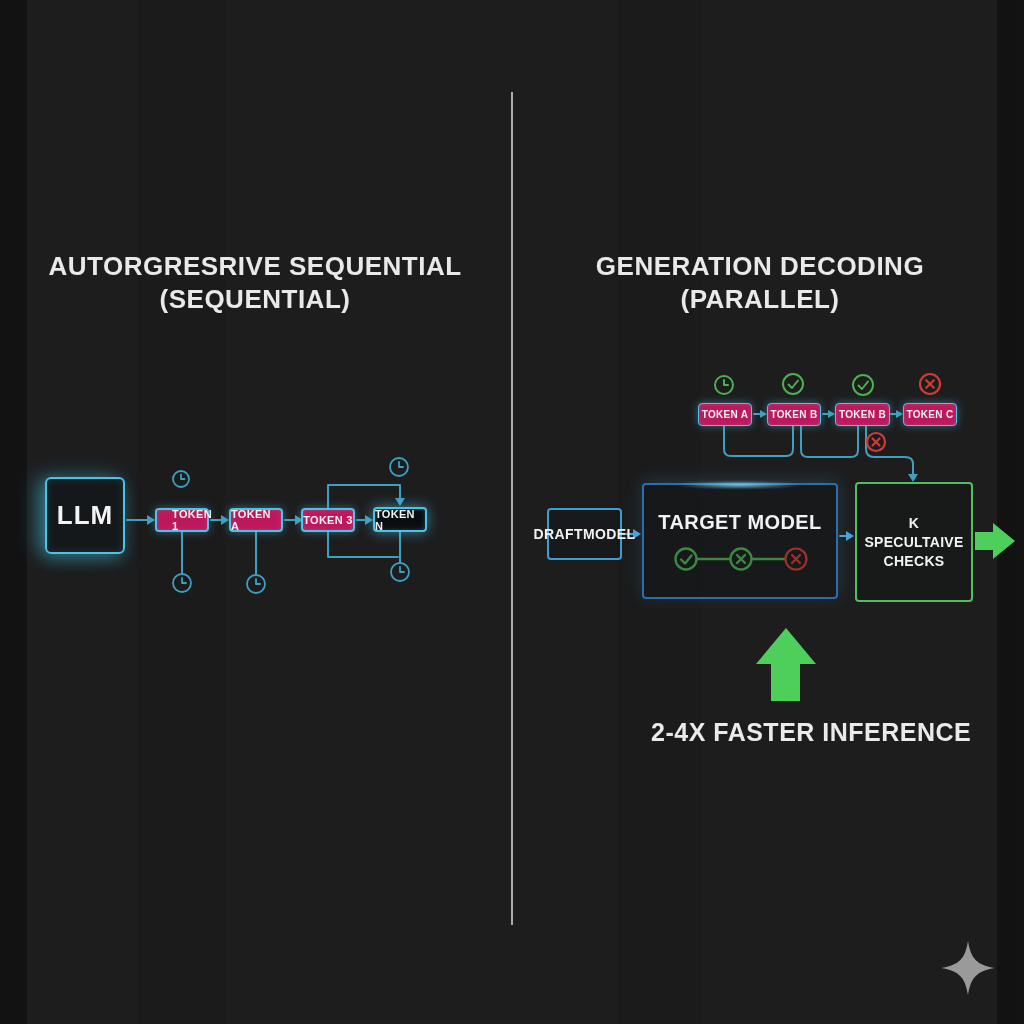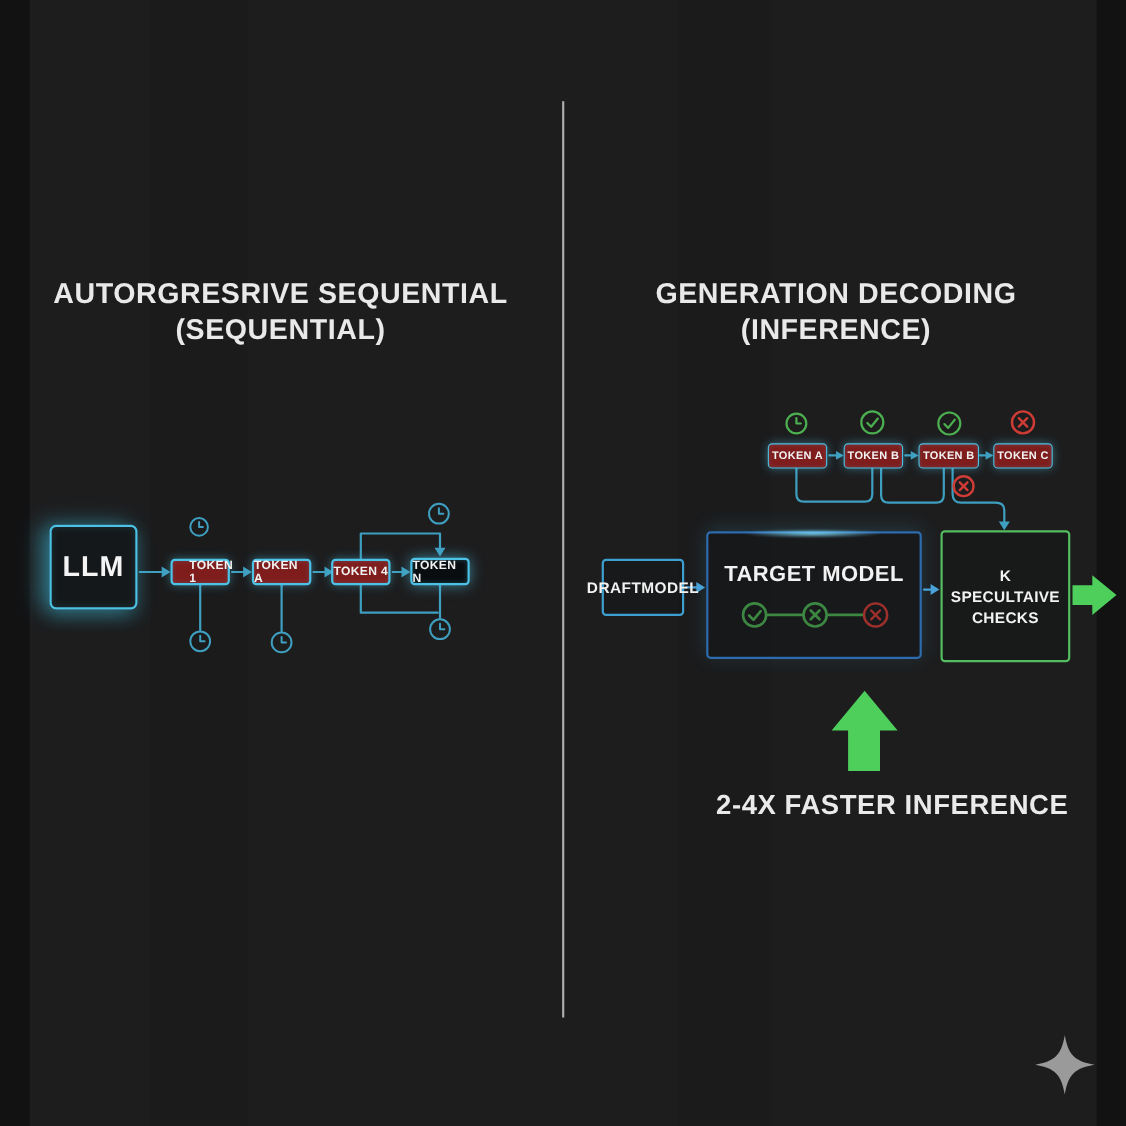--- a/index.html
+++ b/index.html
@@ -31,21 +31,21 @@
   .title{font-weight:700;font-size:26px;line-height:33px;letter-spacing:.5px;
          text-align:center;color:#e9e9e9;}
 
   .llm-box{
     border:2px solid var(--cyan,#4cc2e6);border-radius:6px;background:rgba(10,16,20,.35);
     box-shadow:-8px 0 20px rgba(64,200,230,.45), 0 6px 16px rgba(64,200,230,.25), inset 0 0 8px rgba(64,200,230,.15);
     display:flex;align-items:center;justify-content:center;
     font-weight:700;font-size:26px;letter-spacing:1px;color:#f4f4f4;
   }
   .tok{
-    border:2px solid var(--cyan,#4cc2e6);border-radius:4px;background:#7f1d1d;
+    border:2px solid var(--cyan,#4cc2e6);border-radius:4px;background:#be185d;
     display:flex;align-items:center;justify-content:center;
     font-weight:700;font-size:11px;letter-spacing:.3px;color:#f2f2f2;
     box-shadow:0 0 9px rgba(80,200,235,.45), inset 0 0 4px rgba(80,200,235,.2);
   }
   .tok-r{font-size:10px;border-width:1.5px;}
   .tok-n{background:#090d10;box-shadow:0 0 13px rgba(80,200,235,.6), inset 0 0 5px rgba(80,200,235,.3);}
 
   .draft-box{
     border:2px solid #3d9fd0;border-radius:4px;background:rgba(10,16,20,.3);
     display:flex;align-items:center;justify-content:center;
@@ -205,29 +205,29 @@
     <span>LLM</span>
   </div>
 
   <div class="abs tok" style="left:155px;top:508px;width:54px;height:24px;padding-left:20px;">
       <span>TOKEN 1</span>
     </div>
   <div class="abs tok" style="left:229px;top:508px;width:54px;height:24px;">
       <span>TOKEN A</span>
     </div>
   <div class="abs tok" style="left:301px;top:508px;width:54px;height:24px;">
-      <span>TOKEN 4</span>
+      <span>TOKEN 3</span>
     </div>
   <div class="abs tok tok-n" style="left:373px;top:507px;width:54px;height:25px;">
       <span>TOKEN N</span>
     </div>
 
   <div class="abs title" style="left:555px;top:250px;width:410px;">
     <div>GENERATION DECODING</div>
-    <div>(INFERENCE)</div>
+    <div>(PARALLEL)</div>
   </div>
 
   <div class="abs tok tok-r" style="left:698px;top:403px;width:54px;height:23px;">
       <span>TOKEN A</span>
     </div>
   <div class="abs tok tok-r" style="left:767px;top:403px;width:54px;height:23px;">
       <span>TOKEN B</span>
     </div>
   <div class="abs tok tok-r" style="left:835px;top:403px;width:55px;height:23px;">
       <span>TOKEN B</span>

